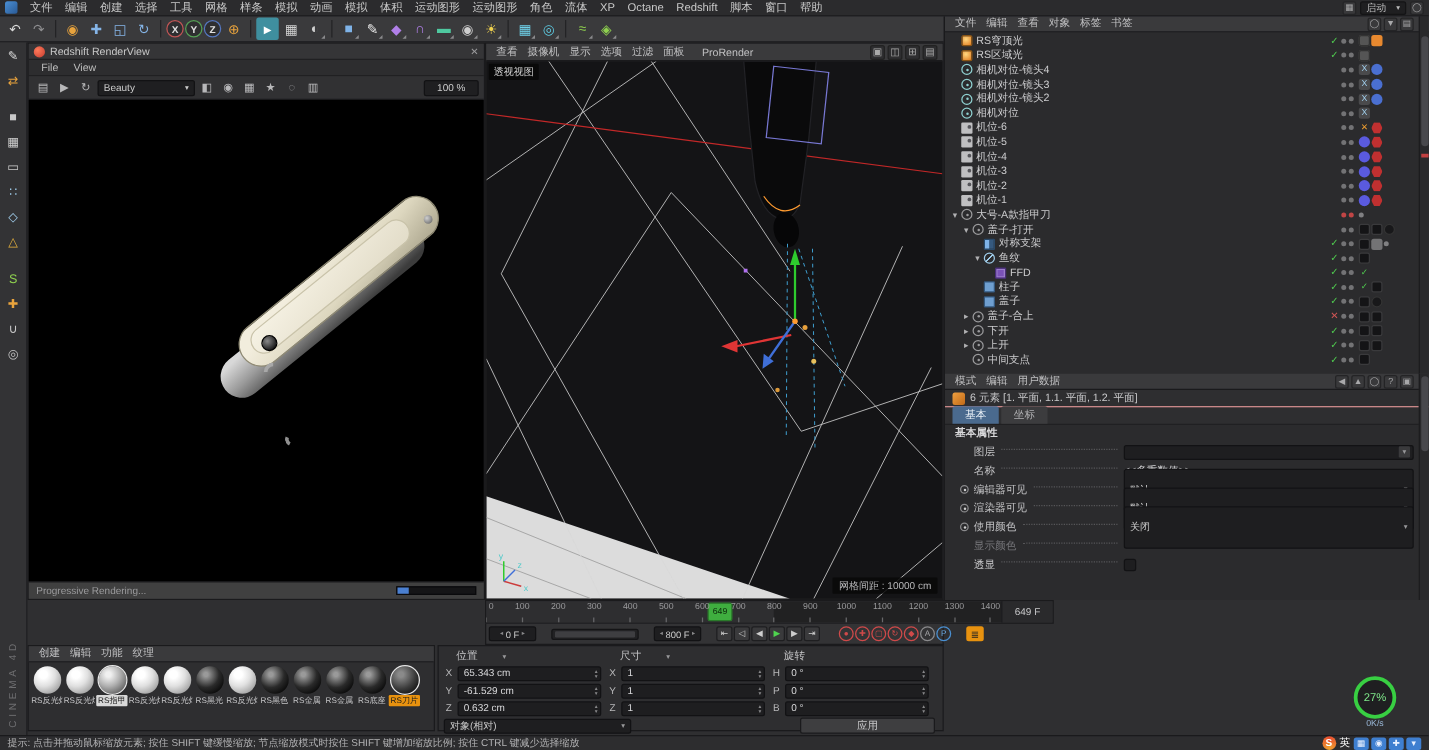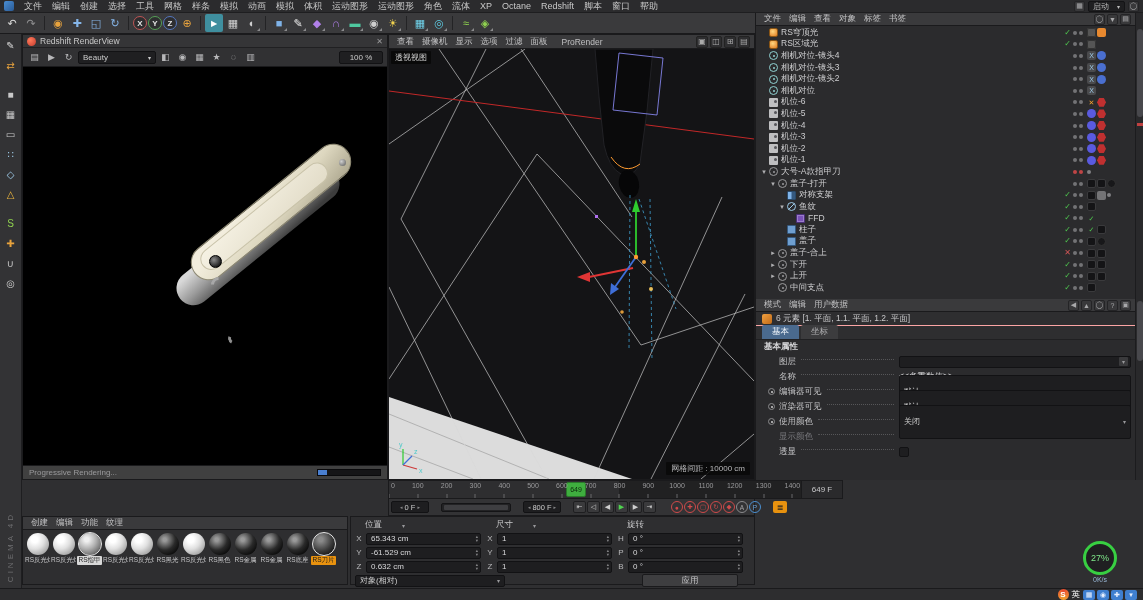--- a/index.html
+++ b/index.html
@@ -166,21 +166,21 @@
 .cg{width:131px;display:flex;flex-direction:column;gap:1px;padding-right:5px;flex:none}
 .cg-title{display:flex;align-items:center;font-size:8.5px;color:#c8c8ca;height:12px;gap:20px;padding-left:10px}
 .cg-car{font-size:6px;color:#98989a}
 .cg-row{display:flex;align-items:center;gap:3px;height:13px}
 .cg-axis{width:8px;font-size:8px;color:#b8b8ba;text-align:center;flex:none}
 .cg-field{flex:1;height:12px;background:#1e1e20;border:1px solid #121214;border-radius:2px;display:flex;align-items:center;padding:0 2px 0 4px;font-size:8px;color:#d8d8da}
 .cg-step{margin-left:auto;display:flex;flex-direction:column;font-size:4.5px;color:#88888a;line-height:3.5px}
 .cg-bottom{display:flex;align-items:center;margin-top:1px}
 .cg-mode{width:150px;height:12px;background:#1e1e20;border:1px solid #121214;border-radius:2px;display:flex;align-items:center;padding:0 4px;font-size:8px;color:#ccc}
 .cg-mode .car{margin-left:auto;font-size:6px;color:#98989a}
-.cg-apply{margin-left:auto;width:96px;height:13px;background:#3e3e40;border:1px solid #1a1a1c;border-radius:2px;font-size:8.5px;color:#c8c8ca;display:flex;align-items:center;justify-content:center;margin-right:12px}
+.cg-apply{margin-left:auto;width:108px;height:13px;background:#3e3e40;border:1px solid #1a1a1c;border-radius:2px;font-size:8.5px;color:#c8c8ca;display:flex;align-items:center;justify-content:center;margin-right:2px}
 
 #statusbar{position:absolute;left:0;top:588px;width:1143px;height:12px;background:#2d2d2f;border-top:1px solid #1a1a1c;display:flex;align-items:center;padding:0 6px;font-size:8px;color:#b2b2b4}
 .sb-right{margin-left:auto;display:flex;align-items:center;gap:3px}
 .ime-logo{width:11px;height:11px;border-radius:50%;background:conic-gradient(#e84c2f,#f0a030,#e84c2f);color:#fff;font-size:8px;font-weight:bold;display:flex;align-items:center;justify-content:center}
 .ime-lang{color:#fff;font-size:8.5px}
 .ime-tile{width:12px;height:10px;background:#3f7fd0;border-radius:2px;color:#e8f0ff;font-size:7px;display:flex;align-items:center;justify-content:center}
 
 #usage{position:absolute;left:1080px;top:541px;width:40px;display:flex;flex-direction:column;align-items:center;gap:1px}
 .ring{width:34px;height:34px;border-radius:50%;border:3px solid #38cf42;background:#1f1f21;display:flex;align-items:center;justify-content:center;font-size:9px;color:#7fe88a}
 .ring-sub{font-size:7px;color:#9ab8d8}
@@ -273,20 +273,24 @@
     <div class="ls-tile" style="color: rgb(201, 201, 201);">∪</div>
     <div class="ls-tile" style="color: rgb(201, 201, 201);">◎</div>
   </div>
 
 <div id="renderview">
   <div class="rv-title">
     <span class="rv-logo"></span>
     <span class="rv-title-text">Redshift RenderView</span>
     <span class="rv-close">✕</span>
   </div>
+  <div class="rv-menus" id="rv-menus">
+      <span class="rv-menu-item">File</span>
+      <span class="rv-menu-item">View</span>
+    </div>
   <div class="rv-tools" id="rv-tools">
       <div class="rv-tile">▤</div>
       <div class="rv-tile">▶</div>
       <div class="rv-tile">↻</div>
       <div class="rv-select">
         <span>Beauty</span>
         <span style="font-size: 6px; margin-left: auto;">▾</span>
       </div>
       <div class="rv-tile">◧</div>
       <div class="rv-tile">◉</div>
@@ -1113,20 +1117,21 @@
   <div class="cg-bottom">
     <span class="cg-mode">
         <span>对象(相对)</span>
         <span class="car">▾</span>
       </span>
     <span class="cg-apply">应用</span>
   </div>
 </div>
 
 <div id="statusbar">
+  <span>提示: 点击并拖动鼠标缩放元素; 按住 SHIFT 键缓慢缩放; 节点缩放模式时按住 SHIFT 键增加缩放比例; 按住 CTRL 键减少选择缩放</span>
   <div class="sb-right">
     <span class="ime-logo">S</span>
     <span class="ime-lang">英</span>
     <span id="ime-icons" style="display:flex;gap:2px">
         <span class="ime-tile">▦</span>
         <span class="ime-tile">◉</span>
         <span class="ime-tile">✚</span>
         <span class="ime-tile">▾</span>
       </span>
   </div>

